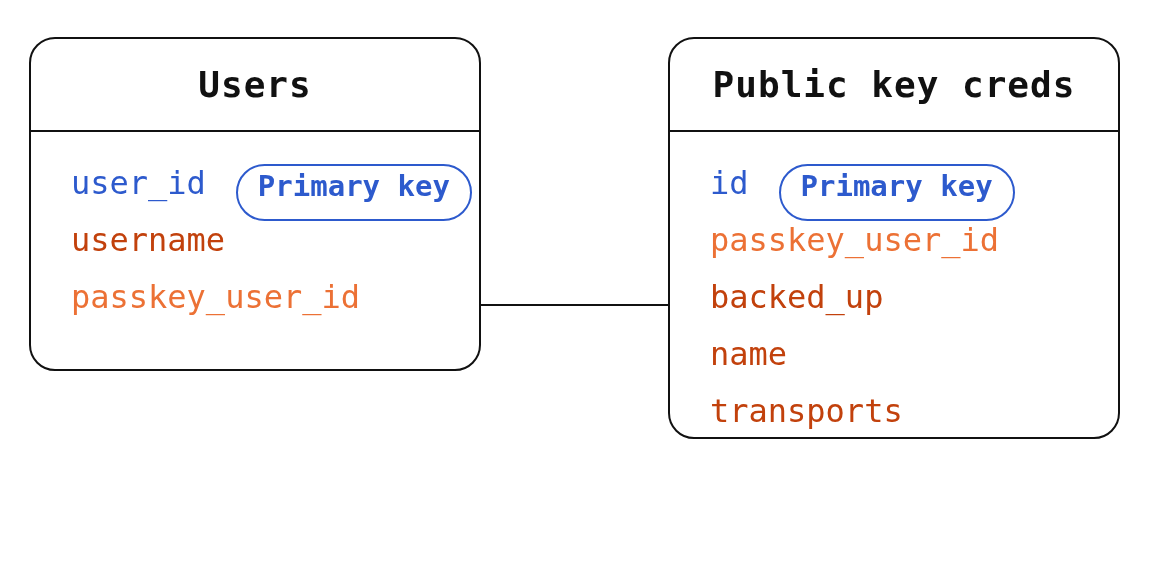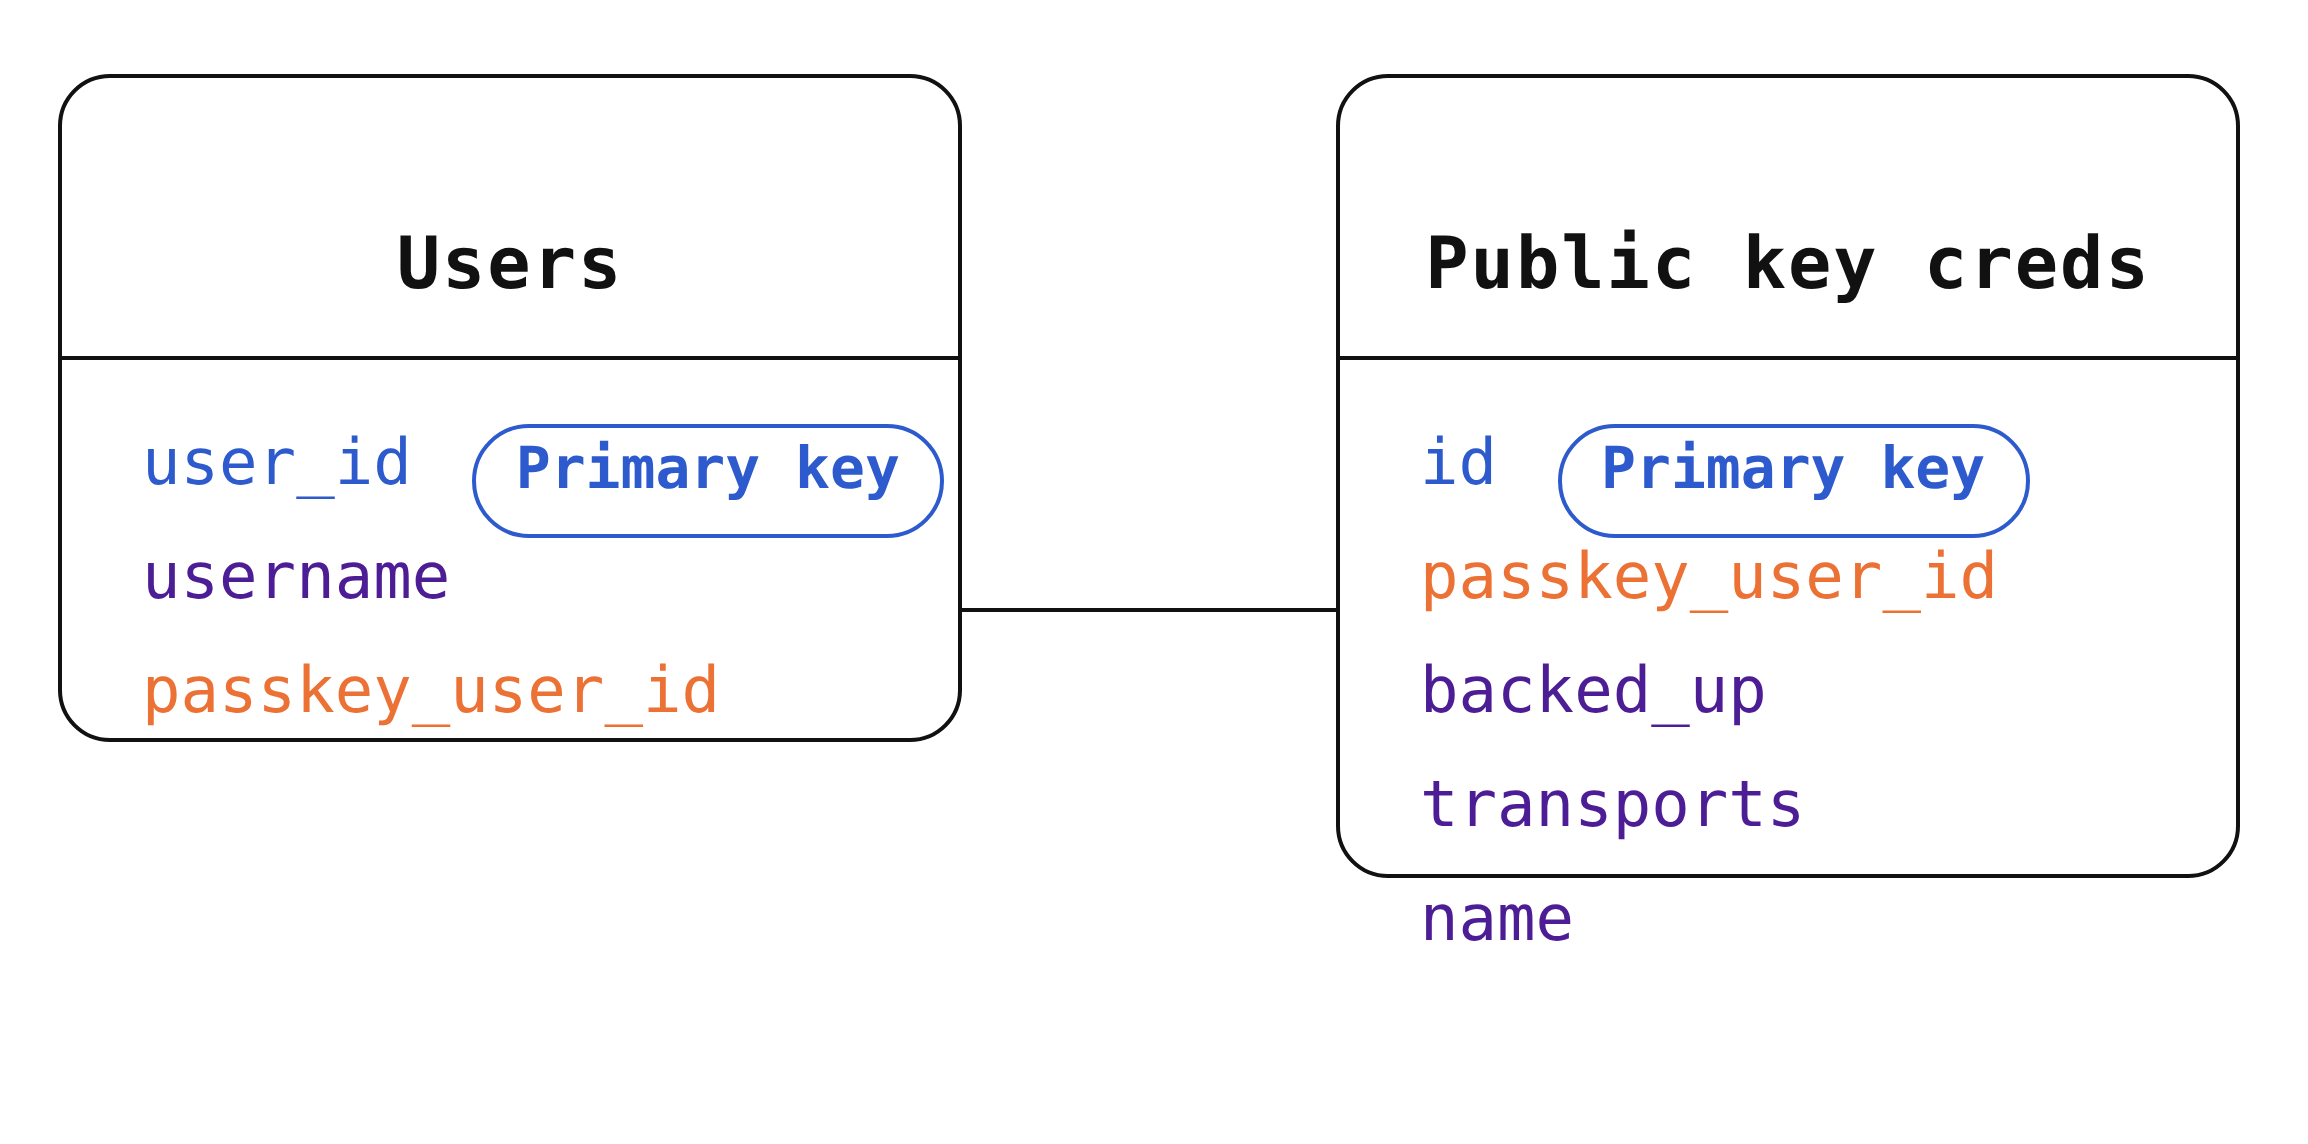--- a/index.html
+++ b/index.html
@@ -35,39 +35,38 @@
     width: 452px;
     height: 402px;
   }
   .table-header {
     box-sizing: border-box;
     height: 93px;
     border-bottom: 2px solid #111111;
     display: flex;
     align-items: center;
     justify-content: center;
-    margin-top: 48px;
   }
   .table-title {
     font-size: 36px;
     font-weight: bold;
     letter-spacing: 1px;
     white-space: nowrap;
   }
   .table-body {
     padding: 32px 0 0 40px;
   }
   .field-row {
     height: 57px;
     display: flex;
     font-size: 32px;
     white-space: nowrap;
   }
   .field-name { white-space: nowrap; }
-  .c-black  { color: #4c1d95; }
+  .c-black  { color: #c2410c; }
   .c-blue   { color: var(--blue, #2d5acd); }
   .c-orange { color: var(--orange, #ec7135); }
   .pk-badge {
     margin-left: 30px;
     box-sizing: border-box;
     border: 2px solid var(--blue, #2d5acd);
     border-radius: 999px;
     padding: 3px 20px 5px 20px;
     font-size: 29px;
     font-weight: bold;
@@ -118,21 +117,21 @@
         <span class="field-name c-blue">id</span>
         <span class="pk-badge">Primary key</span>
       </div>
       <div class="field-row">
         <span class="field-name c-orange">passkey_user_id</span>
       </div>
       <div class="field-row">
         <span class="field-name c-black">backed_up</span>
       </div>
       <div class="field-row">
-        <span class="field-name c-black">transports</span>
+        <span class="field-name c-black">name</span>
       </div>
       <div class="field-row">
-        <span class="field-name c-black">name</span>
+        <span class="field-name c-black">transports</span>
       </div>
     </div>
   </div>
 
 </div>
 
 </body></html>

